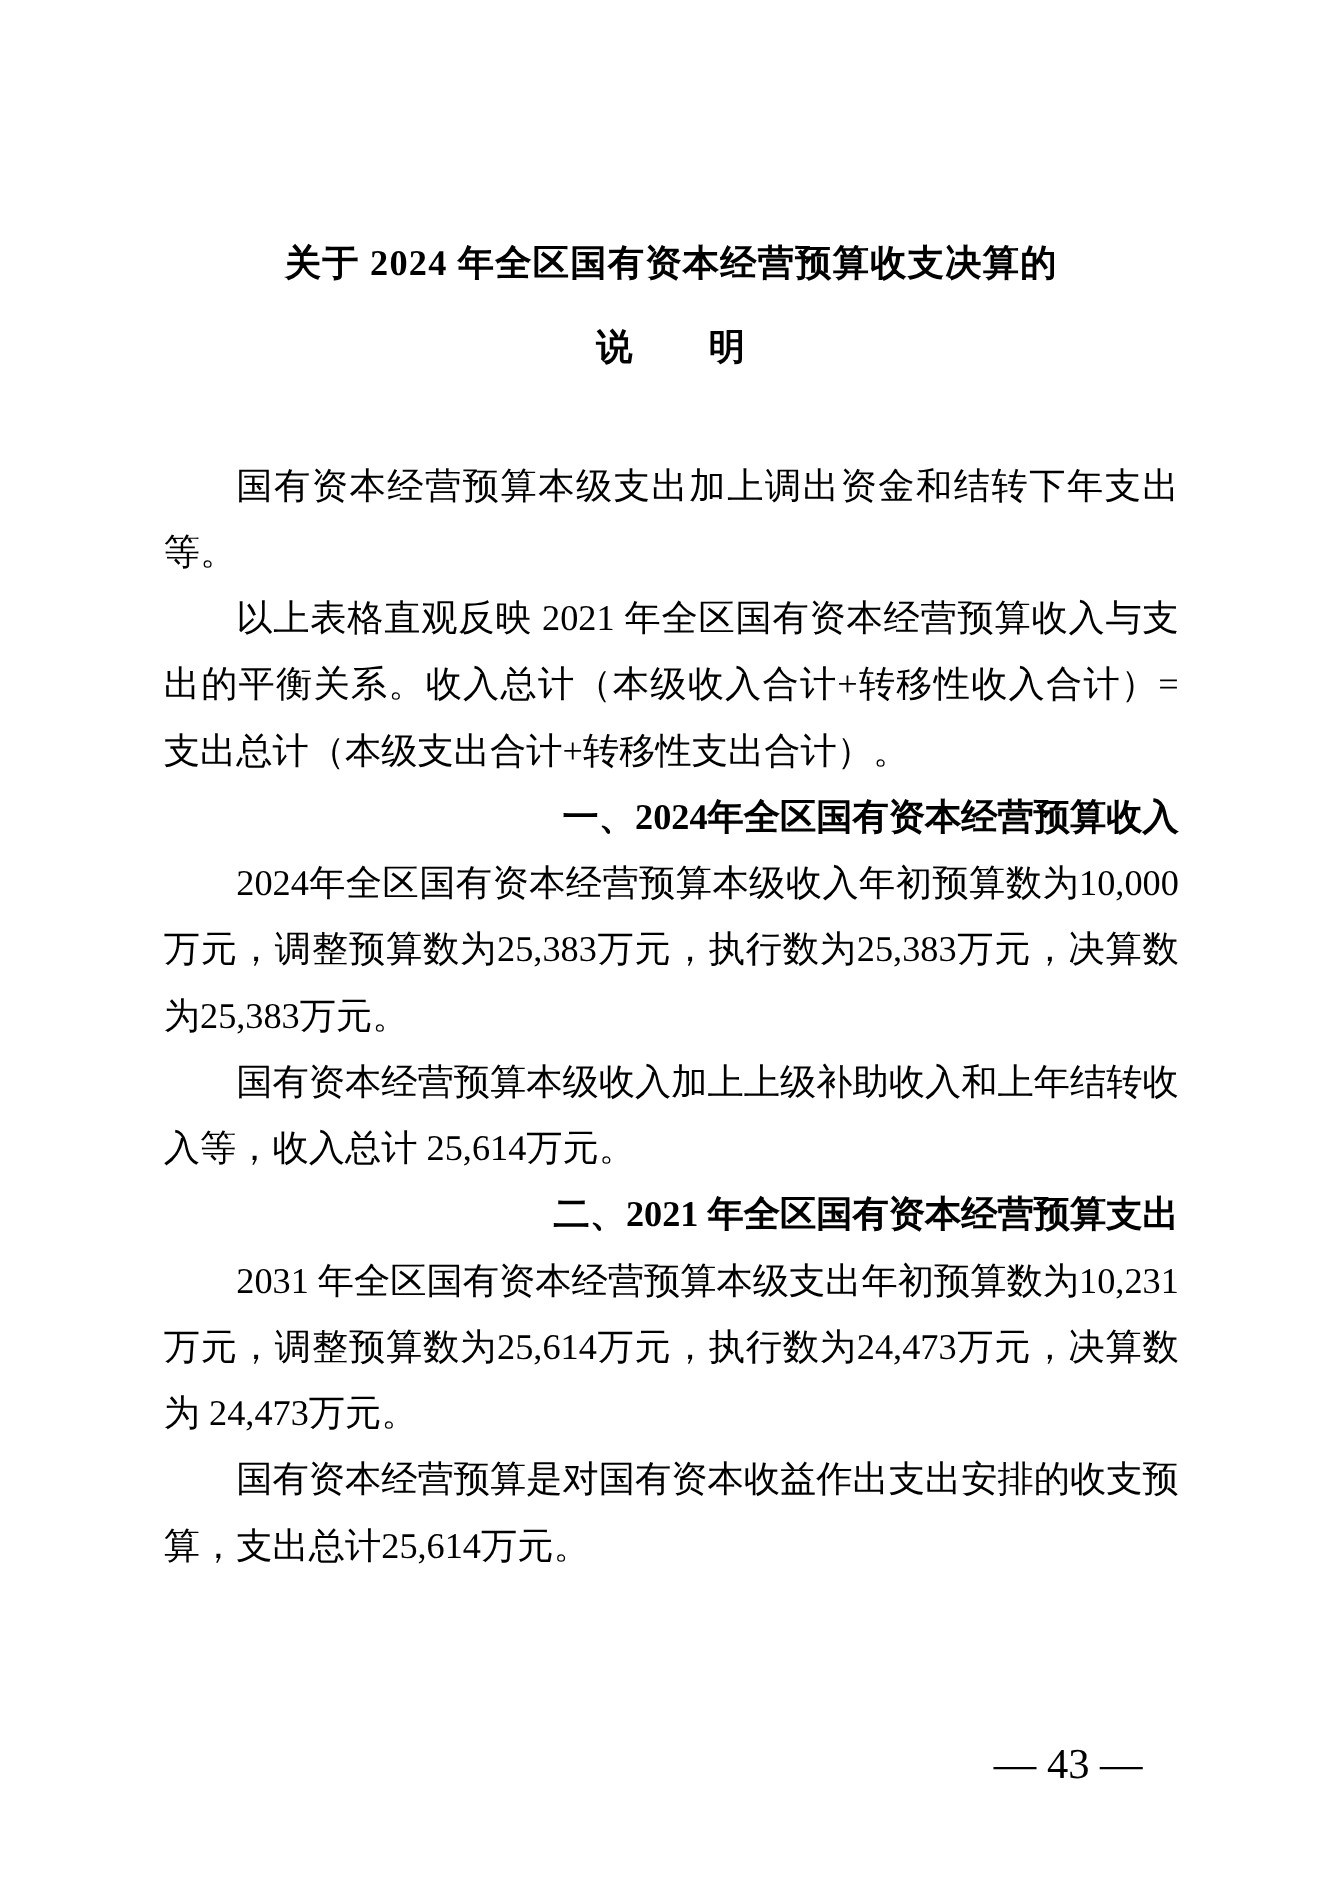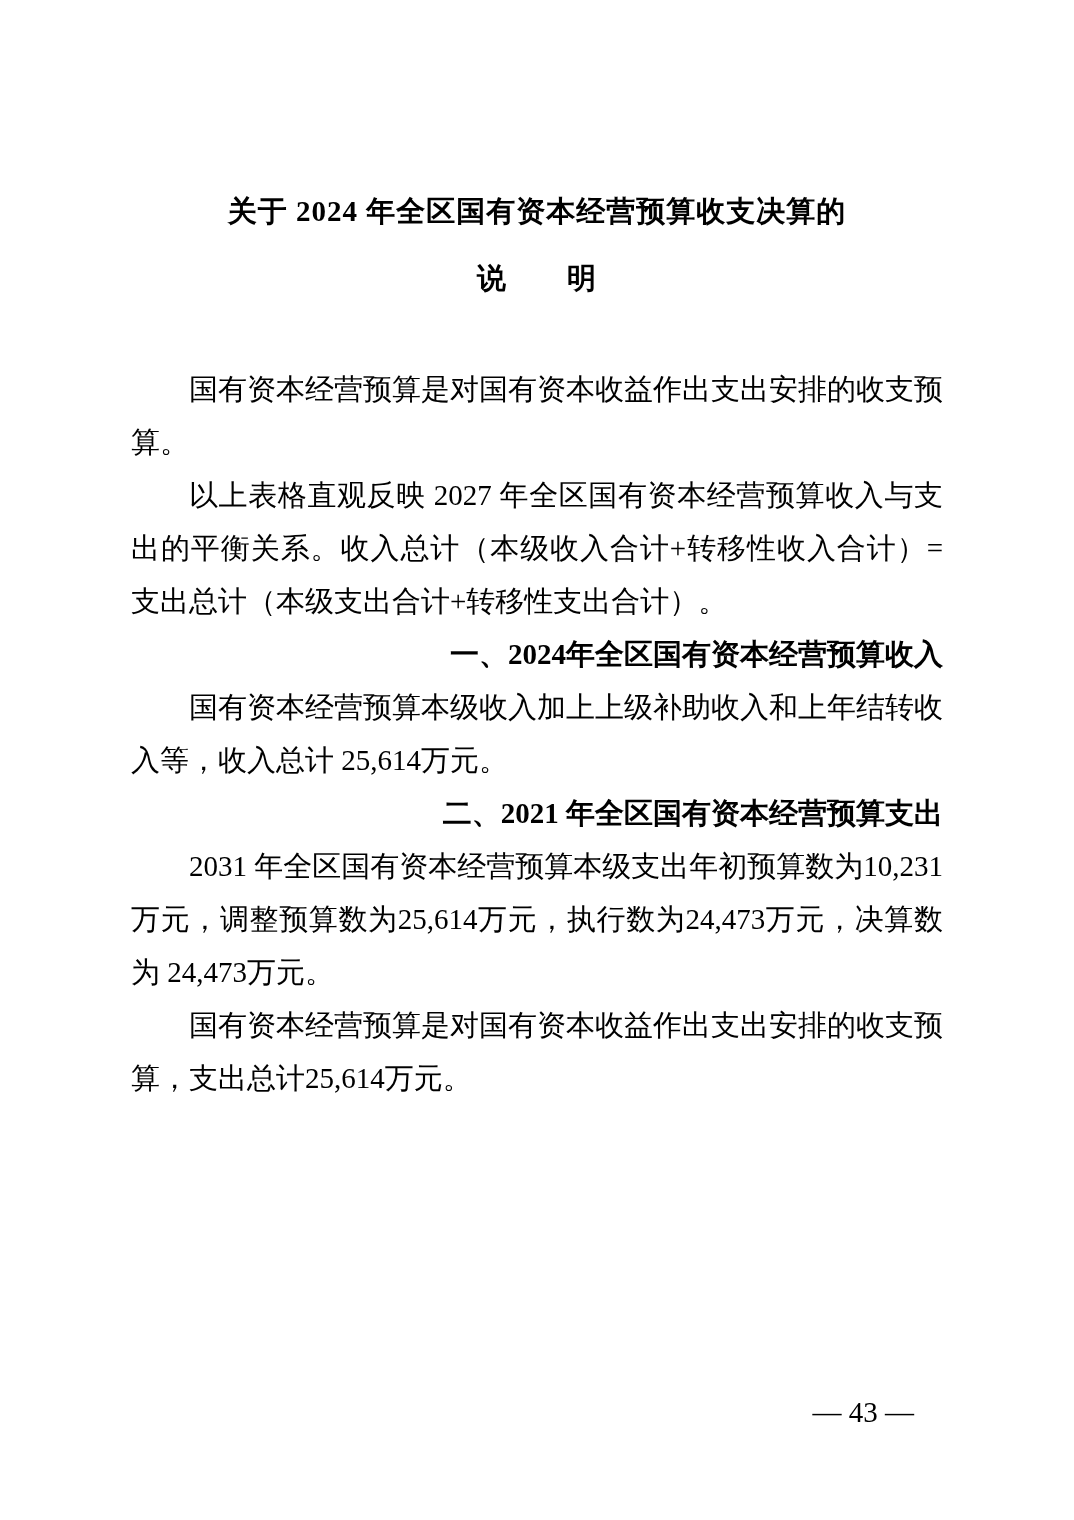--- a/index.html
+++ b/index.html
@@ -50,40 +50,41 @@
   .heading {
     text-indent: 50px;
     font-weight: bold;
     font-family: Liberation Serif, serif;
     text-align: right;
   }
   .page-footer {
     position: absolute;
     top: 1358px;
     right: 160px;
-    font-size: 29px;
+    font-size: 34px;
     line-height: 36px;
     font-family: "Liberation Serif", "DejaVu Serif", serif;
     white-space: pre;
   }
 </style>
 </head>
 <body>
 
 <div class="page">
 
   <h1 class="doc-title">
     <span class="title-line">关于 2024 年全区国有资本经营预算收支决算的</span>
     <span class="title-line">说　　明</span>
   </h1>
 
   <div class="content">
-    <p class="para">国有资本经营预算是对国有资本收益作出支出安排的收支预算。</p>
-    <p class="para">以上表格直观反映 2027 年全区国有资本经营预算收入与支出的平衡关系。收入总计（本级收入合计+转移性收入合计）=支出总计（本级支出合计+转移性支出合计）。</p>
+    <p class="para">国有资本经营预算本级支出加上调出资金和结转下年支出等。</p>
+    <p class="para">以上表格直观反映 2021 年全区国有资本经营预算收入与支出的平衡关系。收入总计（本级收入合计+转移性收入合计）=支出总计（本级支出合计+转移性支出合计）。</p>
     <p class="heading">一、2024年全区国有资本经营预算收入</p>
+    <p class="para">2024年全区国有资本经营预算本级收入年初预算数为10,000万元，调整预算数为25,383万元，执行数为25,383万元，决算数为25,383万元。</p>
     <p class="para">国有资本经营预算本级收入加上上级补助收入和上年结转收入等，收入总计 25,614万元。</p>
     <p class="heading">二、2021 年全区国有资本经营预算支出</p>
     <p class="para">2031 年全区国有资本经营预算本级支出年初预算数为10,231万元，调整预算数为25,614万元，执行数为24,473万元，决算数为 24,473万元。</p>
     <p class="para">国有资本经营预算是对国有资本收益作出支出安排的收支预算，支出总计25,614万元。</p>
   </div>
 
   <div class="page-footer">
     <span>— 43 —</span>
   </div>
 

